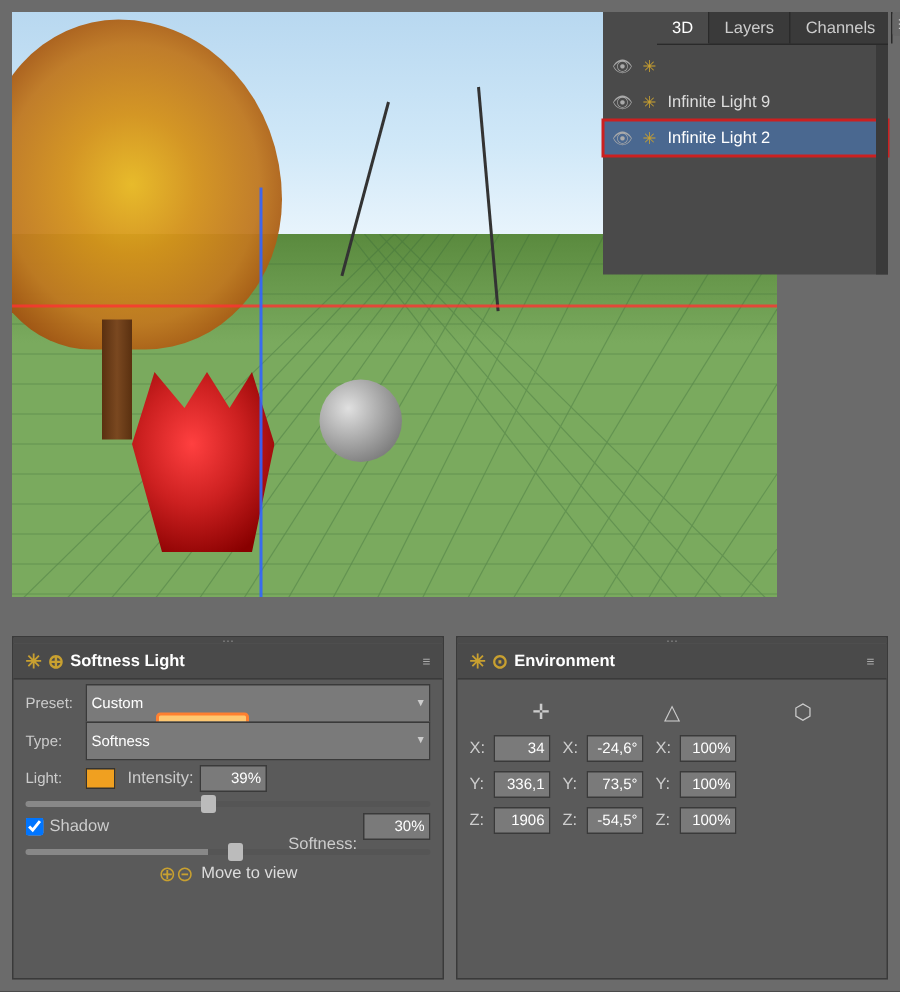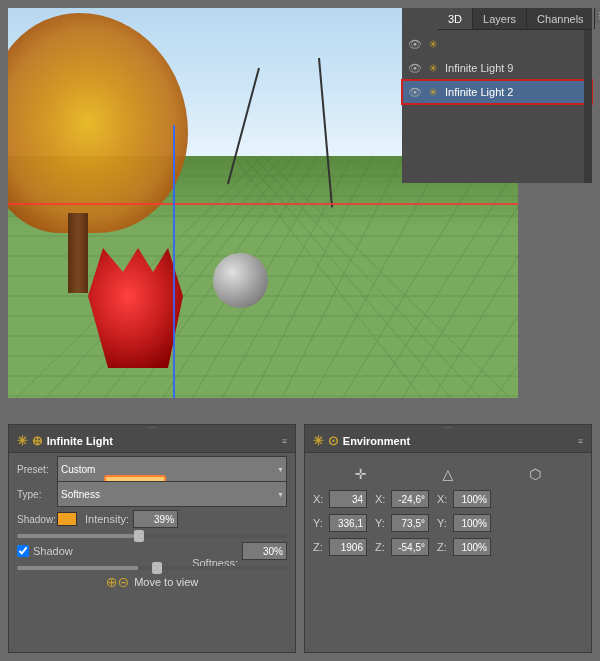--- a/index.html
+++ b/index.html
@@ -687,21 +687,21 @@
 </div>
 
 <div id="bottom-panels">
 
   <div class="properties-panel left-prop" style="position:relative;">
     <div class="panel-drag-handle"></div>
     <div class="prop-header">
       <div class="prop-header-title">
         <span class="prop-hdr-icon">✳</span>
         <span class="prop-hdr-icon">⊕</span>
-        <span>Infinite Light</span>
+        <span>Softness Light</span>
       </div>
       <span class="prop-collapse">≡</span>
     </div>
     <div class="prop-body">
 
       <div class="prop-row">
         <span class="prop-label">Preset:</span>
         <div class="prop-select-wrapper">
           <div class="prop-select" style="display:flex;align-items:center;padding-right:14px;">Custom</div>
         </div>
@@ -710,21 +710,21 @@
       <div class="color-label-box orange-annotation">#ffc871</div>
 
       <div class="prop-row">
         <span class="prop-label">Type:</span>
         <div class="prop-select-wrapper">
           <div class="prop-select" style="display:flex;align-items:center;padding-right:14px;">Softness</div>
         </div>
       </div>
 
       <div class="prop-row">
-        <span class="prop-label">Shadow:</span>
+        <span class="prop-label">Light:</span>
         <div class="color-swatch"></div>
         <span class="intensity-label">Intensity:</span>
         <div class="prop-input" style="display:flex;align-items:center;justify-content:flex-end;font-size:10px;color:#fff;">39%</div>
       </div>
 
       <div class="prop-slider">
         <div class="prop-slider-thumb"></div>
       </div>
 
       <div class="prop-row">

